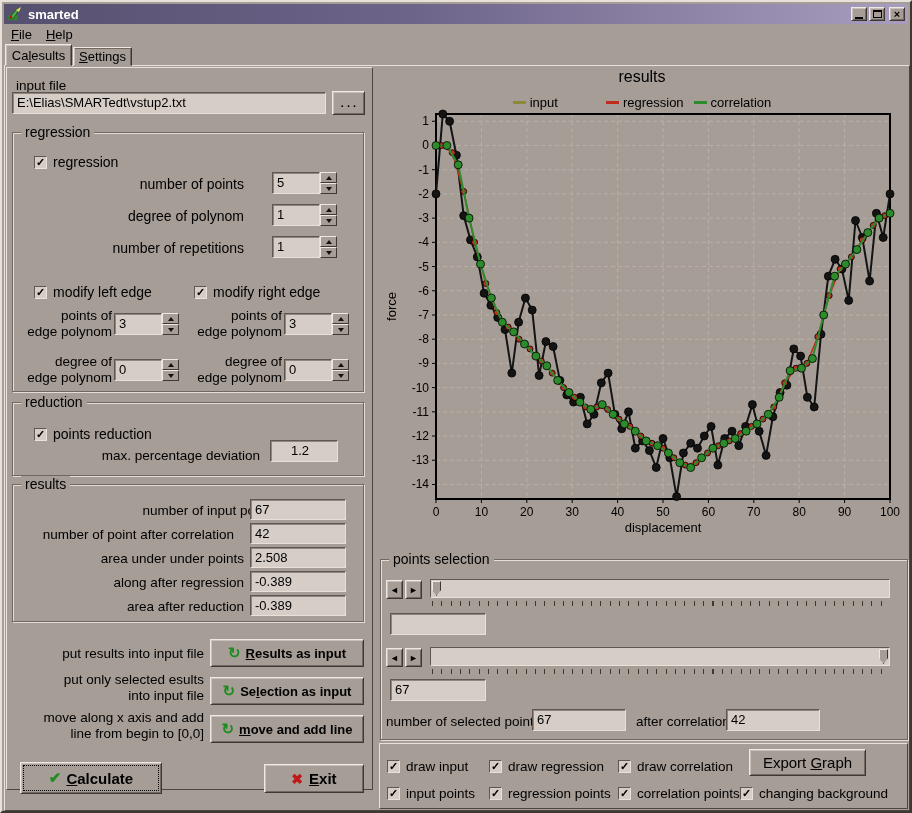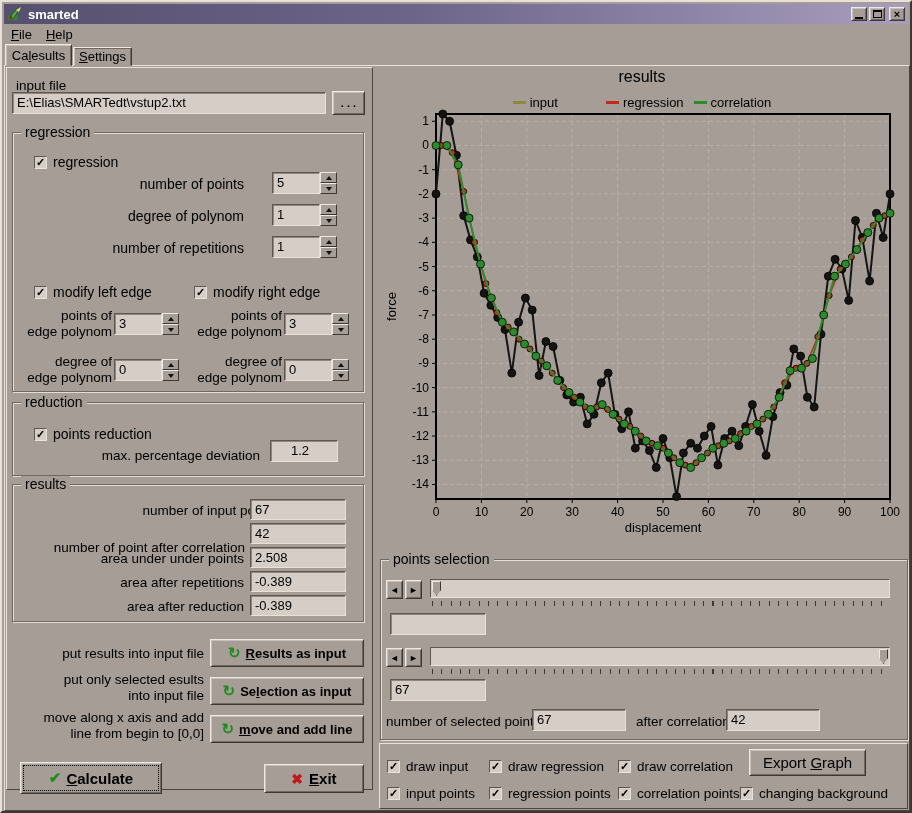--- a/index.html
+++ b/index.html
@@ -230,25 +230,25 @@
     <span class="cbl" style="font-size:14px;">points reduction</span>
   </div>
   <div class="abs rlabel" style="left:70px;top:446px;width:188px;">max. percentage deviation</div>
   <div class="abs edit" style="left:268px;top:438px;width:68px;height:22px;padding-left:20px;"><span>1.2</span></div>
 
   <div class="abs group" style="left:10px;top:482px;width:352px;height:138px;">
     <span class="gtitle">results</span>
   </div>
   <div class="abs rlabel" style="left:12px;top:501px;width:230px;margin-left:32px;">number of input points</div>
   <div class="abs edit" style="left:248px;top:497px;width:96px;height:21px;"><span>67</span></div>
-  <div class="abs rlabel" style="left:13px;top:525px;width:230px;margin-top:13px;">number of point after correlation</div>
+  <div class="abs rlabel" style="left:2px;top:525px;width:230px;">number of point after correlation</div>
   <div class="abs edit" style="left:248px;top:521px;width:96px;height:21px;"><span>42</span></div>
   <div class="abs rlabel" style="left:12px;top:549px;width:230px;">area under under points</div>
   <div class="abs edit" style="left:248px;top:545px;width:96px;height:21px;"><span>2.508</span></div>
-  <div class="abs rlabel" style="left:12px;top:573px;width:230px;">area after repetitions</div>
+  <div class="abs rlabel" style="left:12px;top:573px;width:230px;">along after regression</div>
   <div class="abs edit" style="left:248px;top:569px;width:96px;height:21px;"><span>-0.389</span></div>
   <div class="abs rlabel" style="left:12px;top:597px;width:230px;">area after reduction</div>
   <div class="abs edit" style="left:248px;top:593px;width:96px;height:21px;"><span>-0.389</span></div>
 
   <div class="abs rlabel" style="left:36px;top:644px;width:166px;">put results into input file</div>
   <div class="abs btn bold" style="left:208px;top:637px;width:154px;height:28px;">
     <span class="gicon">↻</span>
     <span><span class="u">R</span><span>esults as input</span></span>
   </div>
   <div class="abs rlabel" style="left:36px;top:670px;width:166px;line-height:16px;">

